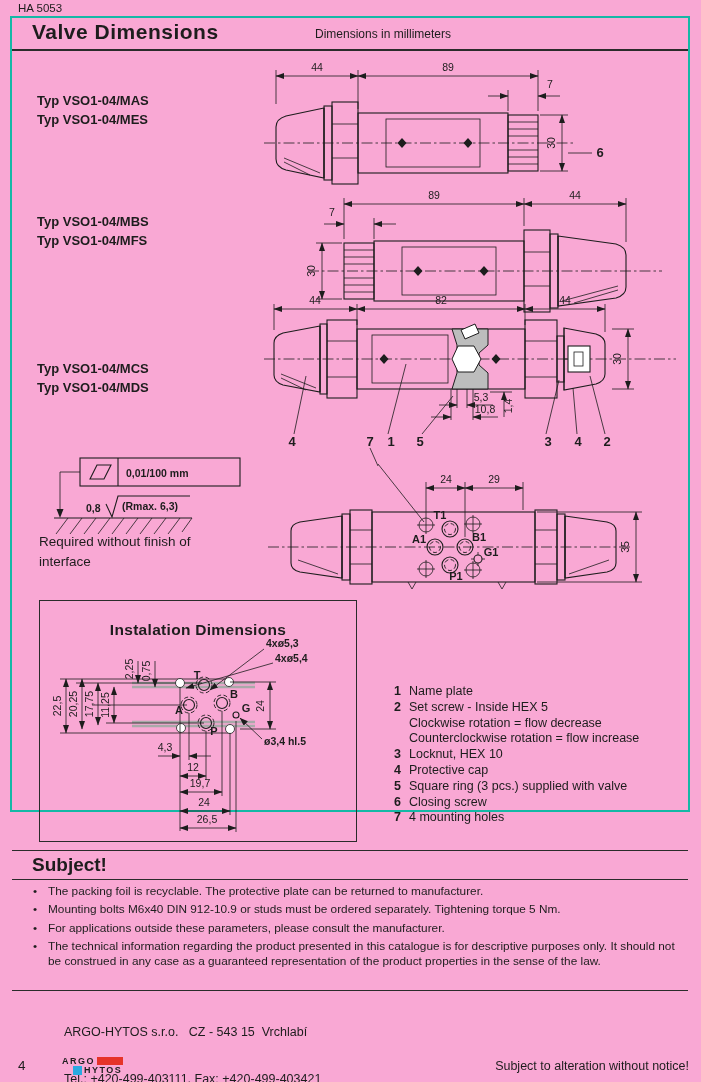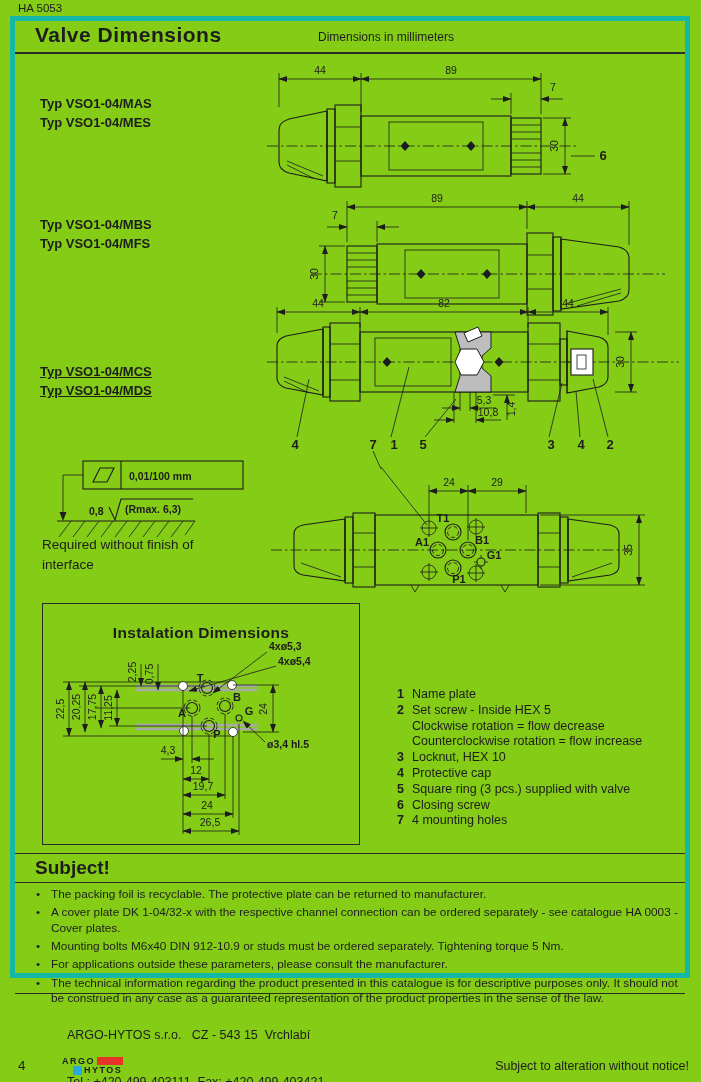--- a/index.html
+++ b/index.html
@@ -1,27 +1,27 @@
 <!DOCTYPE html>
 <html><head>
 <meta charset="utf-8">
 <style>
   html,body{margin:0;padding:0;background:#e8e8e8;}
-  .page{position:relative;width:701px;height:1082px;background:#84cc16;
+  .page{position:relative;width:701px;height:1082px;background:#f9a8d4;
         font-family:"Liberation Sans", sans-serif;color:#1d1d1d;overflow:hidden;}
   .doc-code{position:absolute;left:18px;top:2px;font-size:11.5px;}
-  .main-box{position:absolute;left:10px;top:16px;width:680px;height:962px;
-            border:5px solid #14b8a6;box-sizing:border-box;}
+  .main-box{position:absolute;left:10px;top:16px;width:680px;height:796px;
+            border:2px solid #14b8a6;box-sizing:border-box;}
   .title-row{position:absolute;left:0;top:0;width:100%;height:31px;border-bottom:2px solid #2b2b2b;}
   .title-row h1{position:absolute;left:20px;top:2px;margin:0;font-size:21px;letter-spacing:.5px;}
   .units-note{position:absolute;left:303px;top:9px;font-size:12px;}
   .typ{position:absolute;font-size:13px;font-weight:bold;line-height:1.45;}
   .typ1{left:25px;top:74px;}
   .typ2{left:25px;top:195px;}
-  .typ3{left:25px;top:342px;text-decoration:underline;}
+  .typ3{left:25px;top:342px;}
   svg{position:absolute;overflow:visible;}
   svg .s{stroke:#1d1d1d;fill:none;stroke-width:1.1;}
   svg .sw{stroke:#1d1d1d;fill:#ffffff;stroke-width:1.1;}
   svg .thin{stroke:#1d1d1d;fill:none;stroke-width:0.8;}
   svg .gray{stroke:#a9a9a9;fill:none;stroke-width:2.4;}
   svg .cl{stroke:#1d1d1d;fill:none;stroke-width:0.8;stroke-dasharray:11 3 2.5 3;}
   svg .dash{stroke:#1d1d1d;fill:none;stroke-width:0.9;stroke-dasharray:4 2.5;}
   svg text{fill:#1d1d1d;}
   svg .dt{font:10.5px "Liberation Sans",sans-serif;text-anchor:middle;}
   svg .ct{font:bold 13px "Liberation Sans",sans-serif;text-anchor:middle;}
@@ -475,21 +475,20 @@
           <span class="legend-num">7</span>
           <span>4 mounting holes</span>
         </div>
     </div>
 
     <div class="caution-band">
       <h2>Subject!</h2>
     </div>
     <ul class="bullets">
       <li>The packing foil is recyclable. The protective plate can be returned to manufacturer.</li>
-      <li>A cover plate DK 1-04/32-x with the respective channel connection can be ordered separately - see catalogue HA 0003 - Cover plates.</li>
       <li>Mounting bolts M6x40 DIN 912-10.9 or studs must be ordered separately. Tightening torque 5 Nm.</li>
       <li>For applications outside these parameters, please consult the manufacturer.</li>
       <li>The technical information regarding the product presented in this catalogue is for descriptive purposes only. It should not be construed in any case as a guaranteed representation of the product properties in the sense of the law.</li>
     </ul>
 
     <div class="addr-divider"></div>
     <div class="address">
       <div>ARGO-HYTOS s.r.o.   CZ - 543 15  Vrchlabí</div>
       <div>Tel.: +420-499-403111, Fax: +420-499-403421</div>
       

